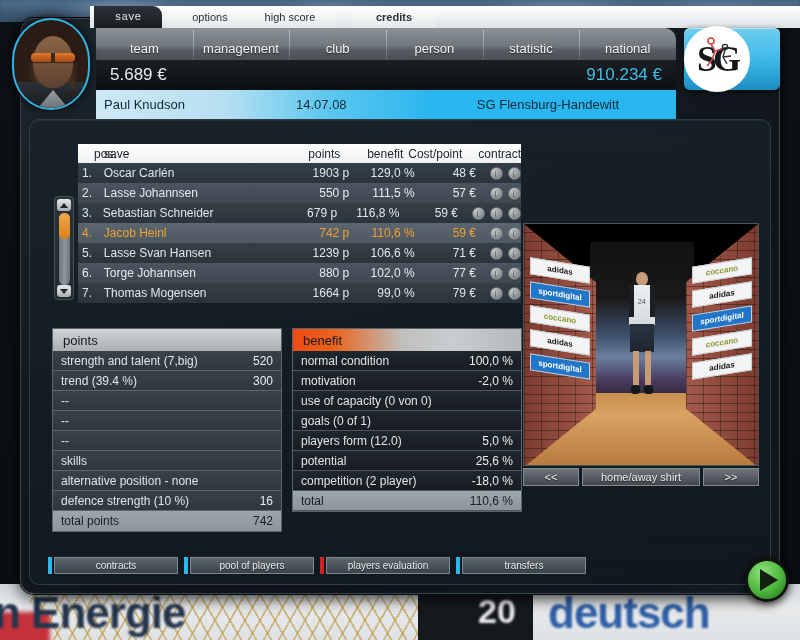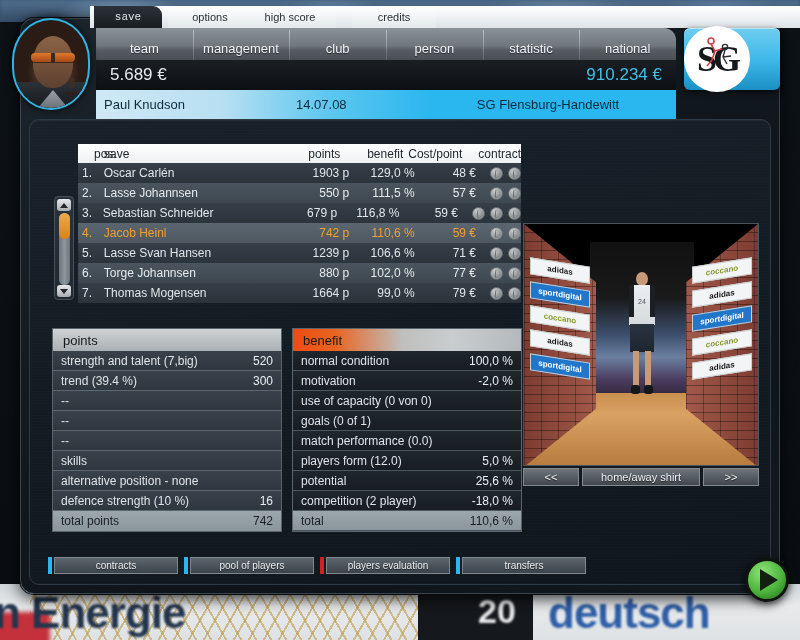--- a/index.html
+++ b/index.html
@@ -401,21 +401,21 @@
   <div id="frame-inner"></div>
 </div>
 
 <div id="topbar">
 
   <div id="menu-tabs-bg"></div>
   <div id="menu-tabs">
     <div class="mtab active" style="left:0;width:68px;font-family:Liberation Mono, monospace;">save</div>
     <div class="mtab" style="left:74px;width:84px;">options</div>
     <div class="mtab" style="left:150px;width:92px;">high score</div>
-    <div class="mtab" style="left:258px;width:84px;">credits</div>
+    <div class="mtab" style="left:258px;width:84px;font-weight:bold;">credits</div>
   </div>
 
   <div id="nav-strip">
     <div class="nav-item">team</div>
     <div class="nav-item">management</div>
     <div class="nav-item">club</div>
     <div class="nav-item">person</div>
     <div class="nav-item">statistic</div>
     <div class="nav-item">national</div>
   </div>
@@ -646,24 +646,20 @@
       </div>
       <div class="prow">
         <span>use of capacity (0 von 0)</span>
         <span class="pv"></span>
       </div>
       <div class="prow">
         <span>goals (0 of 1)</span>
         <span class="pv"></span>
       </div>
       <div class="prow">
-        <span>match performance (0.0)</span>
-        <span class="pv"></span>
-      </div>
-      <div class="prow">
         <span>players form (12.0)</span>
         <span class="pv">5,0 %</span>
       </div>
       <div class="prow">
         <span>potential</span>
         <span class="pv">25,6 %</span>
       </div>
       <div class="prow">
         <span>competition (2 player)</span>
         <span class="pv">-18,0 %</span>

